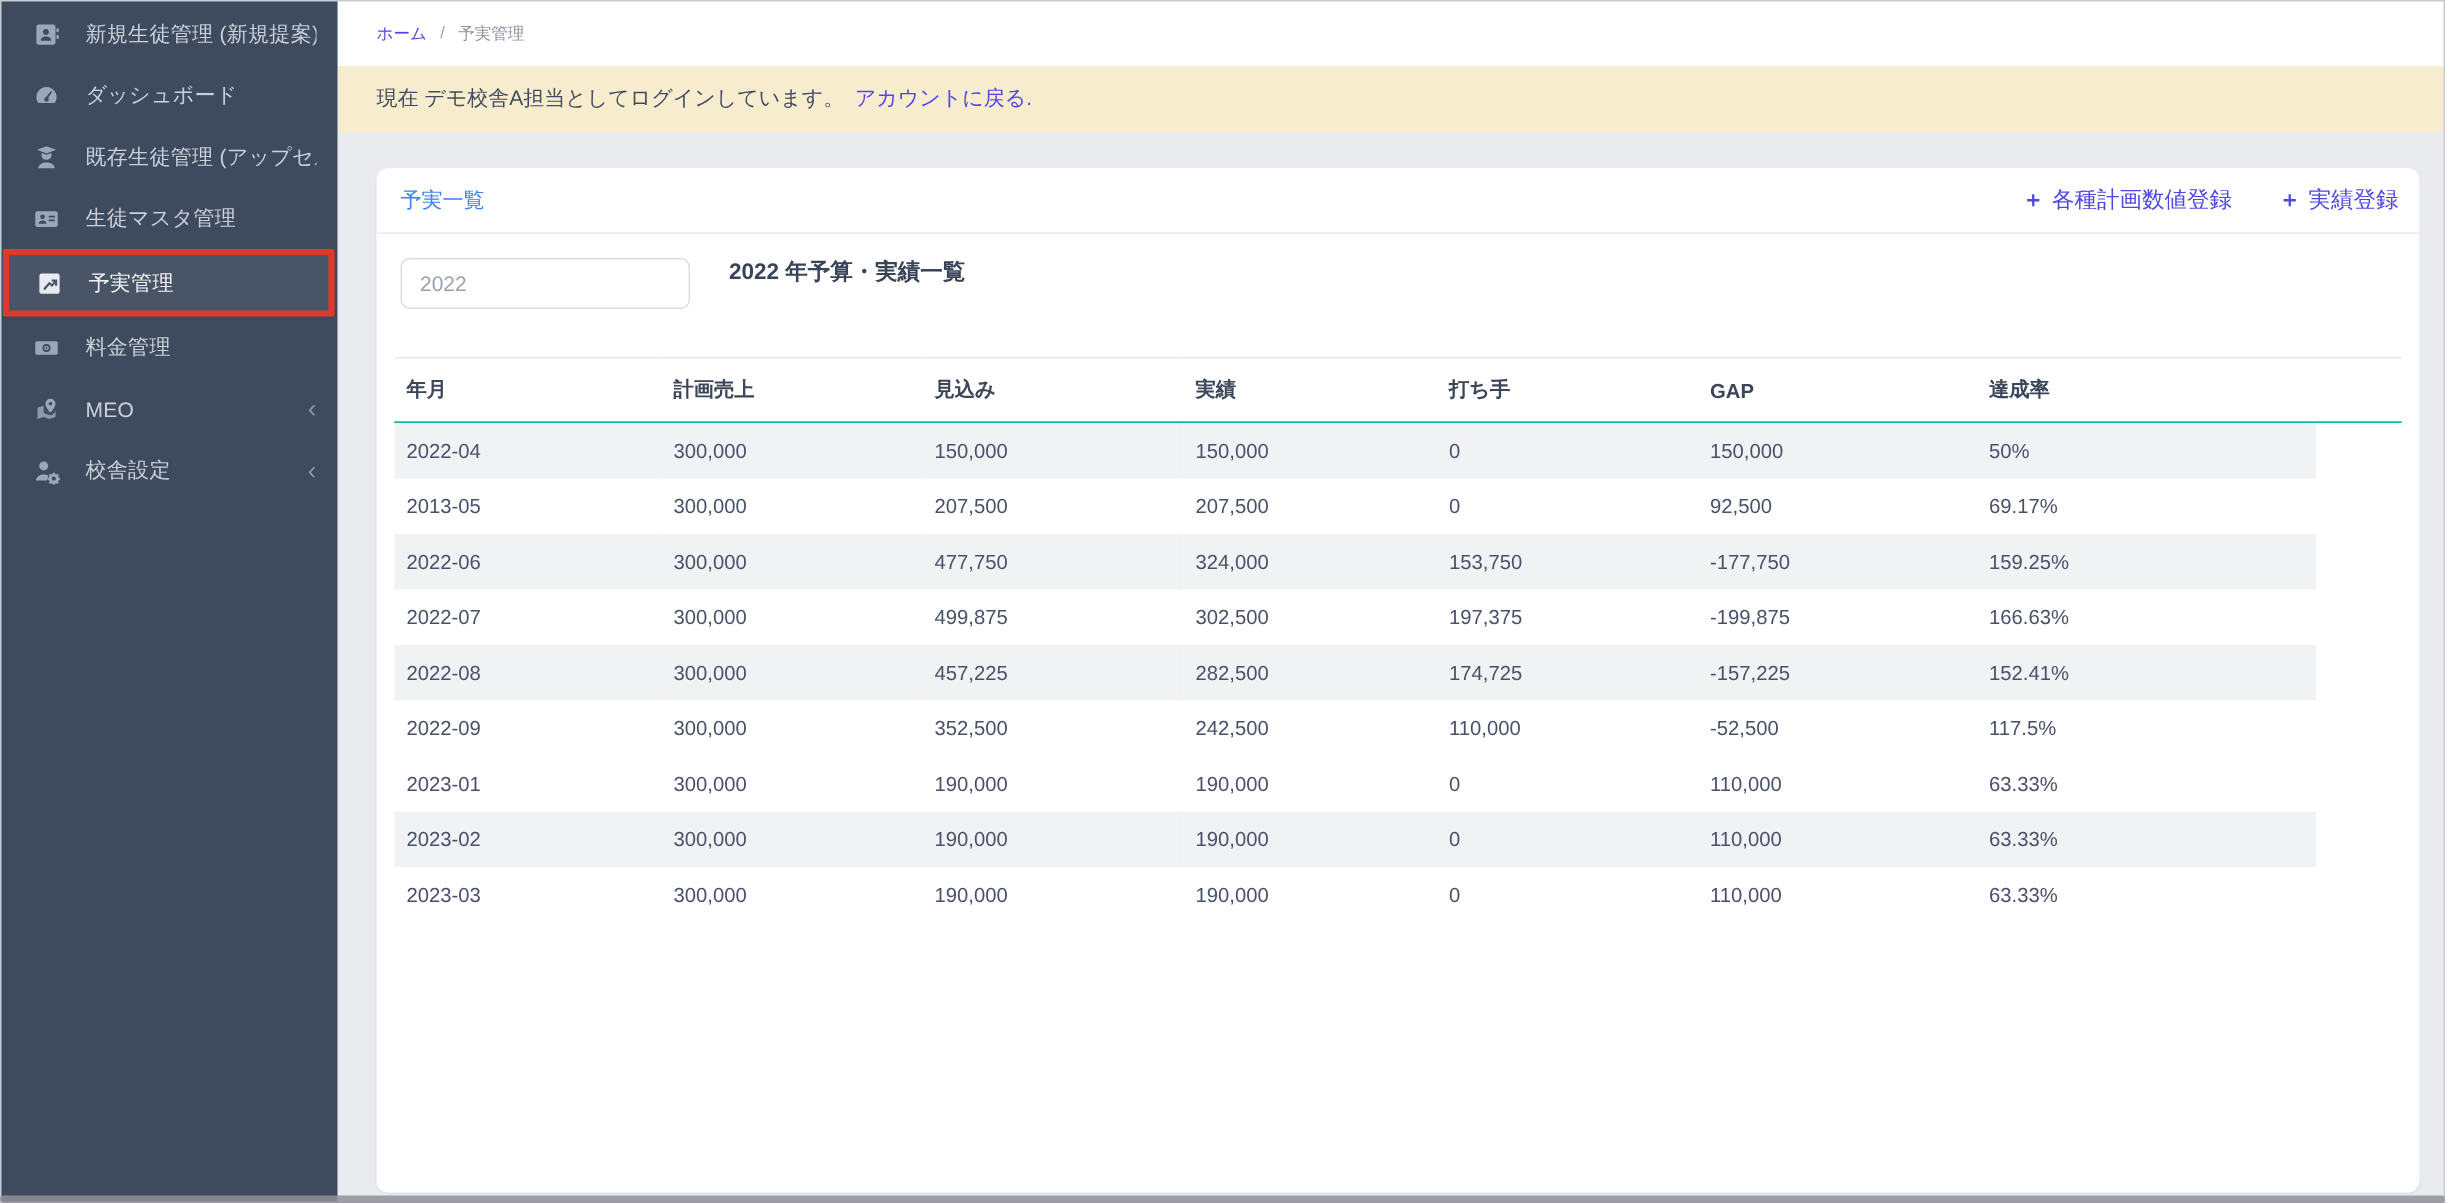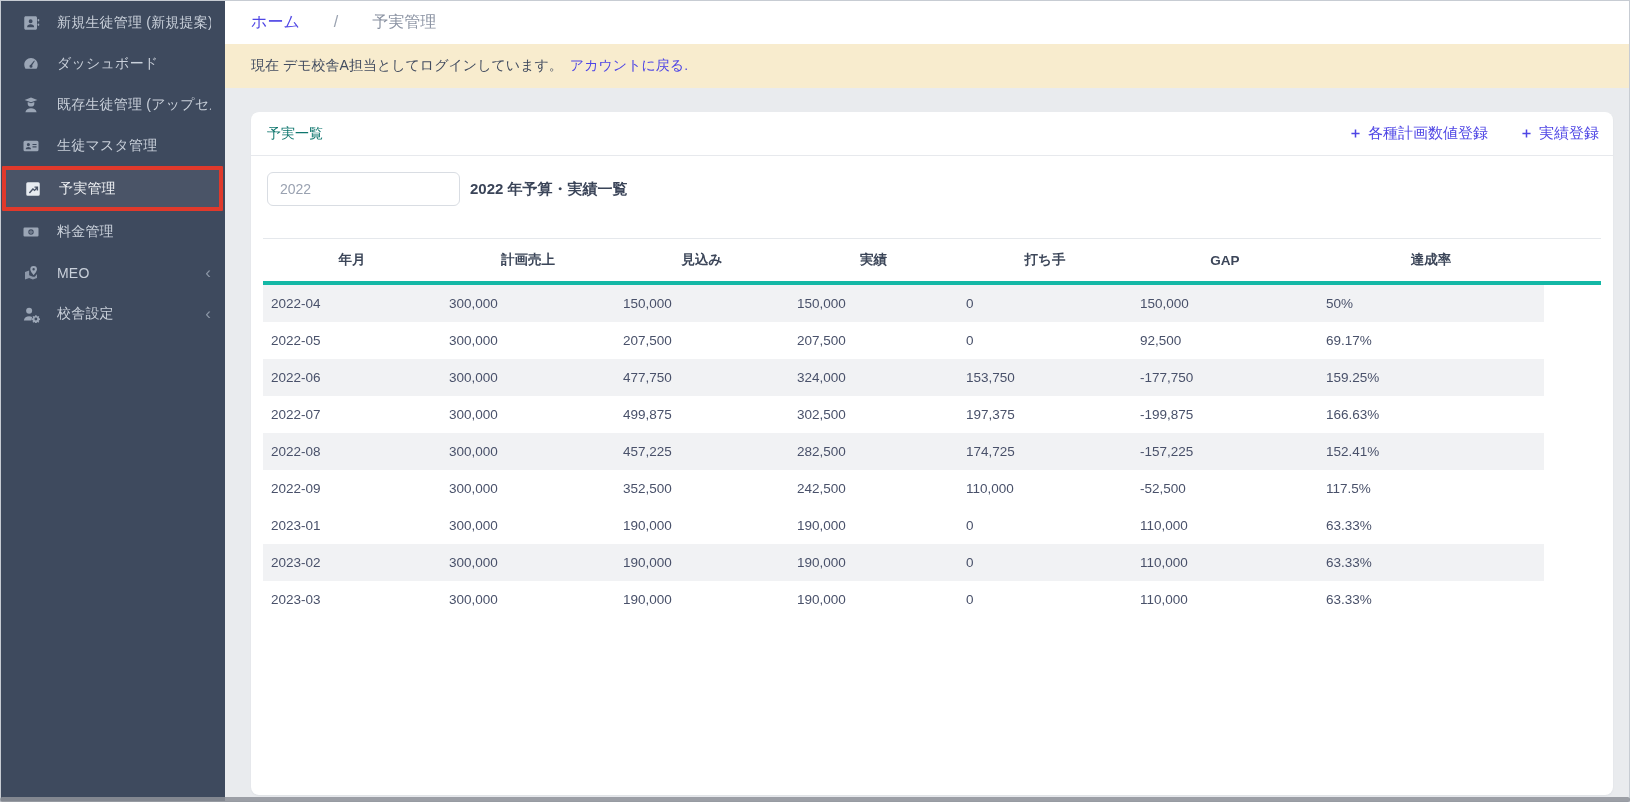--- a/index.html
+++ b/index.html
@@ -34,64 +34,64 @@
     padding-left:16px;
   }
   .sidebar-item.active .icon { color:#e8ecf1; }
   .sidebar-item .label { flex:1 1 auto; overflow:hidden; }
   .sidebar-item .chevron { color:#8b96a6; font-size:17px; line-height:1; margin-left:6px; }
 
   
   .main { position:absolute; left:225px; right:0; top:0; bottom:0; }
   .topbar {
     height:44px; background:#ffffff; display:flex; align-items:center;
-    padding:0 26px; font-size:16px;gap:25px;
+    padding:0 26px; font-size:11px;
   }
   .crumb-link { color:var(--accent); cursor:pointer; }
   .crumb-sep { color:#9aa2b0; margin:0 9px; }
   .crumb-current { color:#8b93a3; }
 
   .notice {
     height:44px; background:#f8ecce; display:flex; align-items:center;
     padding:0 26px; font-size:14px; color:#424c60;
   }
   .notice-link { color:var(--accent); margin-left:7px; cursor:pointer; }
 
   .content { padding:24px 17px 0 26px; }
   .card {
     background:#ffffff; border-radius:8px; height:683px;
     box-shadow:0 1px 2px rgba(40,50,70,.05);
   }
   .card-header {
     height:44px; display:flex; align-items:center; justify-content:space-between;
     padding:0 14px 0 16px; border-bottom:1px solid #e7e9ed;
   }
-  .card-title { font-size:14px; color:#0f766e; font-weight:500; }
+  .card-title { font-size:14px; color:#3b82f6; font-weight:500; }
   .header-actions { display:flex; align-items:center; gap:32px; }
   .link-btn {
     display:flex; align-items:center; gap:6px;
     background:none; border:none; cursor:pointer;
     color:var(--accent); font-size:15px; font-weight:500;
     font-family:inherit;
   }
   .link-btn svg { width:13px; height:13px; fill:currentColor; }
 
-  .filter-row { display:flex; align-items:center; padding:16px; gap:10px; }
+  .filter-row { display:flex; padding:16px; gap:26px; }
   .year-input {
     width:193px; height:34px; border:1px solid #d9dde3; border-radius:6px;
     padding:0 12px; font-size:14px; color:#9aa2b1; font-family:inherit;
     outline:none; background:#fff;
   }
   .filter-label { font-size:15px; font-weight:600; color:#3a4458; }
 
   .table-wrap { padding:0 12px; margin-top:16px; }
   table { border-collapse:collapse; table-layout:fixed; width:100%; }
   thead th {
-    border-top:1px solid #e5e8ec; border-bottom:4px solid #14b8a6;
-    padding:12px 8px; text-align:center;
+    border-top:1px solid #e5e8ec; border-bottom:1px solid #14b8a6;
+    padding:12px 8px; text-align:left;
     font-size:13.5px; font-weight:700; color:#3c4659;
   }
   tbody td { padding:11px 8px; font-size:13.5px; color:#49516-4; color:#49516a; }
   tbody tr.odd td.data { background:#f1f2f4; }
   td.spacer, th.spacer { background:#fff; }
 
   .hscrollbar {
     position:absolute; left:0; right:0; bottom:0; height:5px;
     background:rgba(142,146,153,0.85); border-radius:3px; z-index:60; cursor:pointer;
   }
@@ -247,21 +247,21 @@
                 <td class="data">2022-04</td>
                 <td class="data">300,000</td>
                 <td class="data">150,000</td>
                 <td class="data">150,000</td>
                 <td class="data">0</td>
                 <td class="data">150,000</td>
                 <td class="data">50%</td>
                 <td class="spacer"></td>
               </tr>
               <tr class="even">
-                <td class="data">2022-05</td>
+                <td class="data">2013-05</td>
                 <td class="data">300,000</td>
                 <td class="data">207,500</td>
                 <td class="data">207,500</td>
                 <td class="data">0</td>
                 <td class="data">92,500</td>
                 <td class="data">69.17%</td>
                 <td class="spacer"></td>
               </tr>
               <tr class="odd">
                 <td class="data">2022-06</td>

